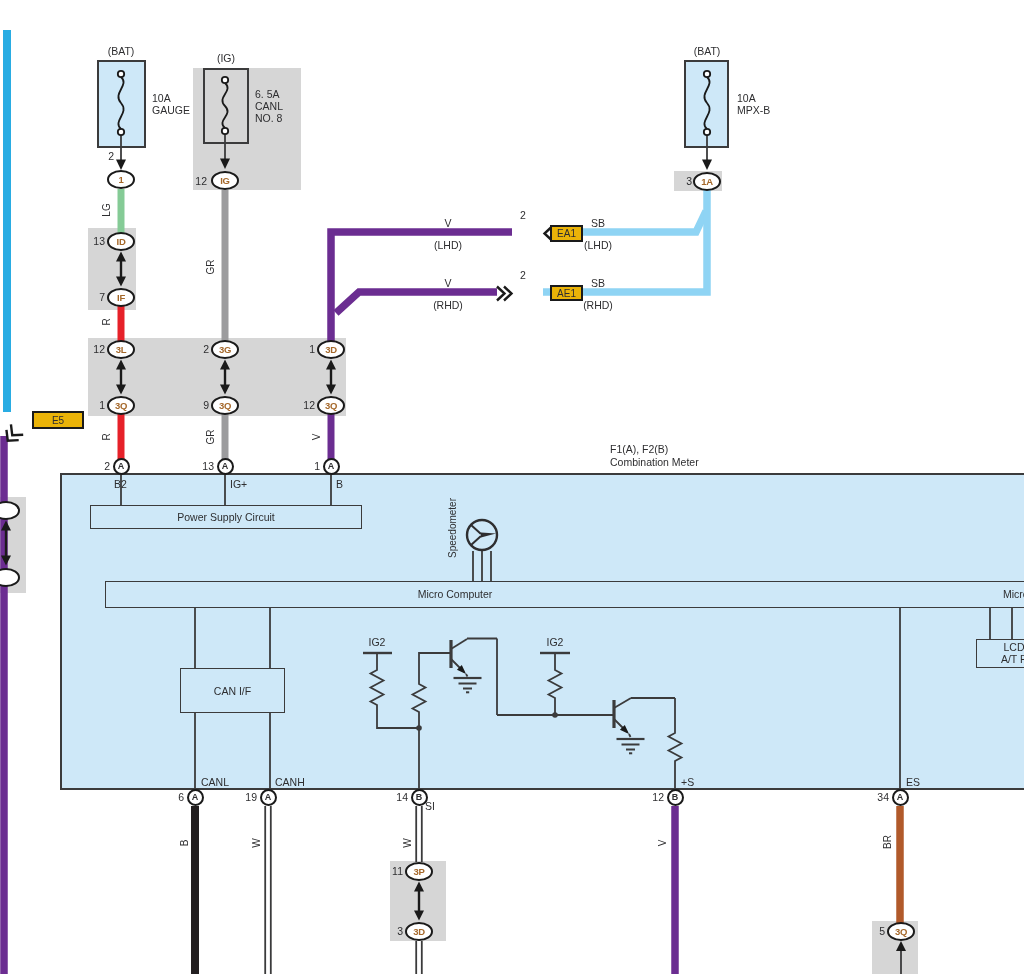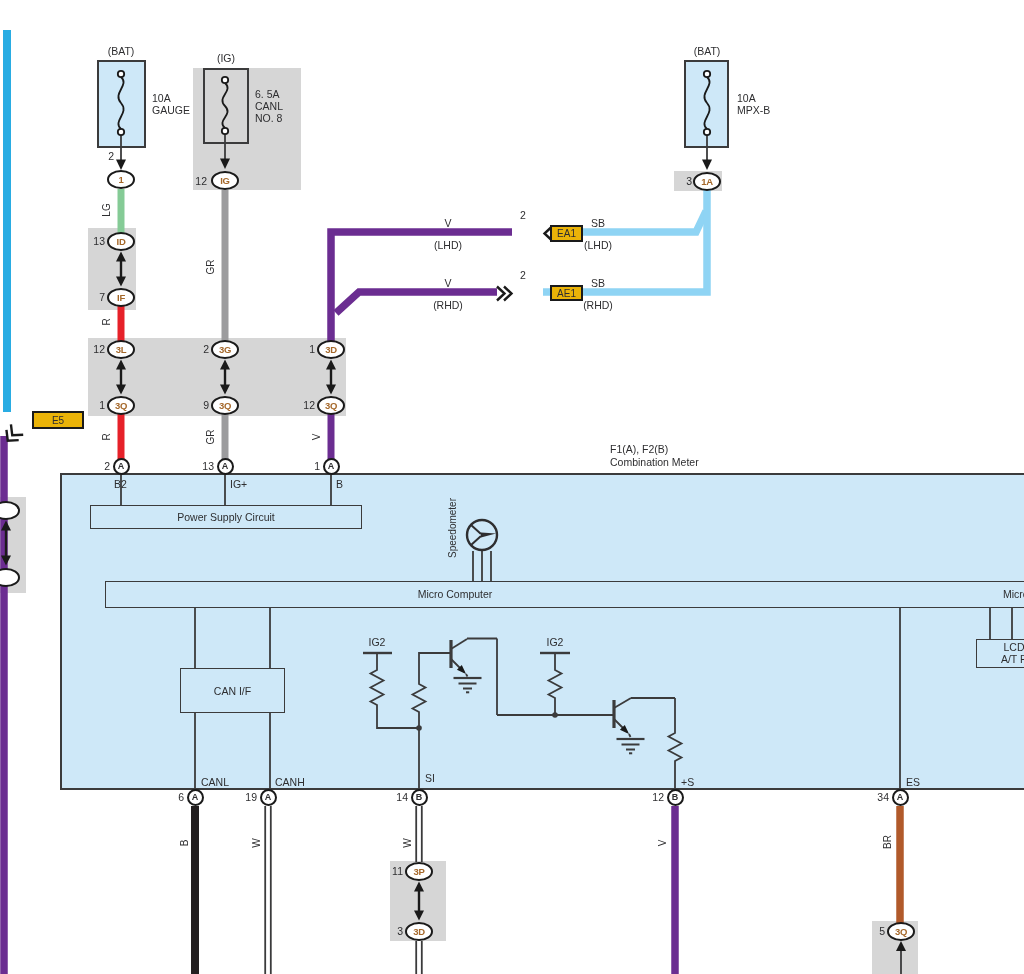--- a/index.html
+++ b/index.html
@@ -300,21 +300,21 @@
   <div class="pincircle" style="left:322.5px;top:457.5px">A</div>
   <div class="lbl" style="left:336px;top:478px">B</div>
 
   <div class="vlabel" style="left:452px;top:528px">Speedometer</div>
 
   <div class="lbl ctr" style="left:357px;top:636px;width:40px">IG2</div>
   <div class="lbl ctr" style="left:535px;top:636px;width:40px">IG2</div>
 
   <div class="lbl" style="left:201px;top:776px">CANL</div>
   <div class="lbl" style="left:275px;top:776px">CANH</div>
-  <div class="lbl" style="left:425px;top:772px">SI</div>
+  <div class="lbl" style="left:425px;top:800px">SI</div>
   <div class="lbl" style="left:681px;top:776px">+S</div>
   <div class="lbl" style="left:906px;top:776px">ES</div>
 
   <div class="num" style="left:160px;top:791px">6</div>
   <div class="pincircle" style="left:186.5px;top:788.5px">A</div>
   <div class="num" style="left:233px;top:791px">19</div>
   <div class="pincircle" style="left:259.5px;top:788.5px">A</div>
   <div class="num" style="left:384px;top:791px">14</div>
   <div class="pincircle" style="left:410.5px;top:788.5px">B</div>
   <div class="num" style="left:640px;top:791px">12</div>

